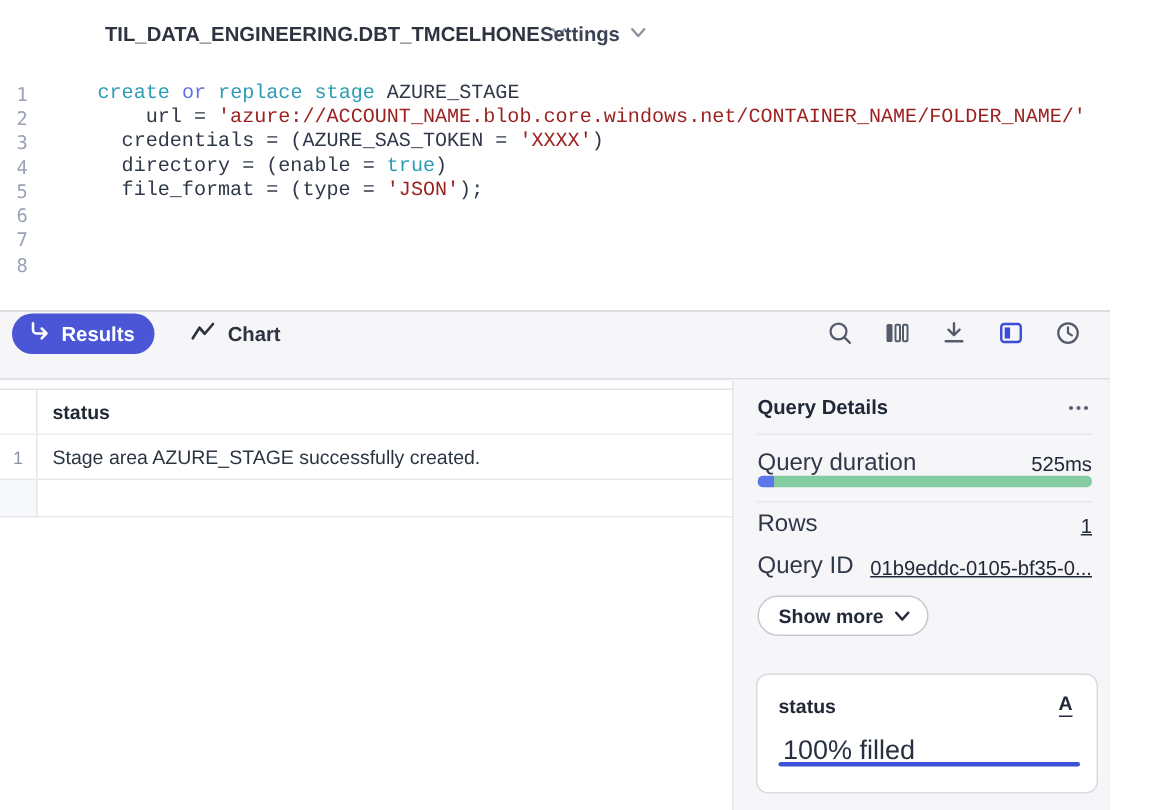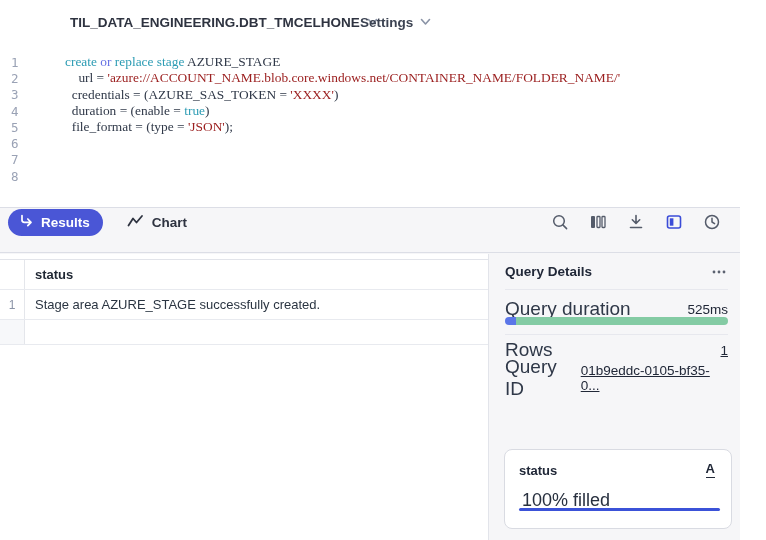--- a/index.html
+++ b/index.html
@@ -17,21 +17,21 @@
   .tb-right { position:absolute; right:18px; top:0; height:44px; display:flex; align-items:center; gap:26px; }
   .tb-codever { font-size:13px; font-weight:700; color:#2e3340; cursor:pointer; }
   .chev { width:11px; height:8px; display:inline-block; }
   .chev svg { display:block; }
 
   
   .editor { position:absolute; top:44px; left:0; right:0; height:163px; background:#fff; padding-top:10px; cursor:text; }
   .cl { display:flex; align-items:center; height:16.3px; }
   .ln { width:65px; padding-left:11px; font-family:"DejaVu Sans Mono", monospace;
         font-size:12.5px; color:#9aa2b5; flex:none; }
-  .ct { font-family:Liberation Serif, serif; font-size:13.4px; color:#2f3848;
+  .ct { font-family:Liberation Mono, monospace; font-size:13.4px; color:#2f3848;
         white-space:pre; }
   .tok-kw { color:#2d9cb4; }
   .tok-op { color:#6470e4; }
   .tok-str { color:#9c2121; }
   .tok-p { color:#2f3848; }
 
   
   .results { position:absolute; top:207px; left:0; right:0; bottom:0;
              background:#f6f6f8; border-top:1px solid #dcdee6; }
   .rbar { position:absolute; top:0; left:0; right:0; height:45px;
@@ -62,21 +62,21 @@
   .trow.head .tcell { font-weight:700; color:#1f2733; }
 
   
   .panel { position:absolute; left:490px; right:0; top:0; bottom:0; }
   .qd-header { position:absolute; top:0; left:15px; right:12px; height:36px;
                display:flex; align-items:center; justify-content:space-between;
                border-bottom:1px solid #e7e8ee; }
   .qd-title { font-size:13.5px; font-weight:700; color:#212838; }
   .qd-row { position:absolute; left:15px; right:12px; height:18px;
             display:flex; align-items:center; justify-content:space-between; }
-  .qd-label { font-size:19px; color:#2f3848; }
+  .qd-label { font-size:16px; color:#2f3848; }
   .qd-value { font-size:13.5px; color:#212838; }
   .qd-link { text-decoration:underline; cursor:pointer; }
   .qd-bar { position:absolute; left:15px; right:12px; top:63px; height:8px;
             border-radius:4px; overflow:hidden; display:flex; }
   .qd-bar span { display:block; height:100%; }
   .qd-div { position:absolute; left:15px; right:12px; height:1px; background:#e7e8ee; }
   .showmore { position:absolute; left:15px; top:143px; height:27px;
               display:flex; align-items:center; gap:7px; background:#fff;
               border:1px solid #c6c9d2; border-radius:16px; padding:0 11px 0 13px;
               font-size:13px; font-weight:600; color:#212838; font-family:inherit; cursor:pointer; }
@@ -122,21 +122,21 @@
       <div class="cl">
         <span class="ln">2</span>
         <span class="ct"><span class="tok-p">    url = </span><span class="tok-str">'azure://ACCOUNT_NAME.blob.core.windows.net/CONTAINER_NAME/FOLDER_NAME/'</span></span>
       </div>
       <div class="cl">
         <span class="ln">3</span>
         <span class="ct"><span class="tok-p">  credentials = (AZURE_SAS_TOKEN = </span><span class="tok-str">'XXXX'</span><span class="tok-p">)</span></span>
       </div>
       <div class="cl">
         <span class="ln">4</span>
-        <span class="ct"><span class="tok-p">  duration = (enable = </span><span class="tok-kw">true</span><span class="tok-p">)</span></span>
+        <span class="ct"><span class="tok-p">  directory = (enable = </span><span class="tok-kw">true</span><span class="tok-p">)</span></span>
       </div>
       <div class="cl">
         <span class="ln">5</span>
         <span class="ct"><span class="tok-p">  file_format = (type = </span><span class="tok-str">'JSON'</span><span class="tok-p">);</span></span>
       </div>
       <div class="cl">
         <span class="ln">6</span>
         <span class="ct"></span>
       </div>
       <div class="cl">
@@ -249,20 +249,28 @@
         <div class="qd-row" style="top:87px;">
           <span class="qd-label">Rows</span>
           <span class="qd-value qd-link">1</span>
         </div>
 
         <div class="qd-row" style="top:115px;justify-content:space-between;">
           <span class="qd-label">Query ID</span>
           <span class="qd-value qd-link">01b9eddc-0105-bf35-0...</span>
         </div>
 
+        <button class="showmore">
+          <span>Show more</span>
+          <span class="chev">
+            <svg width="11" height="8" viewBox="0 0 11 8">
+                <polyline points="1.5,1.5 5.5,6 9.5,1.5" fill="none" stroke="#212838" stroke-width="1.7" stroke-linecap="round" stroke-linejoin="round"></polyline>
+              </svg>
+          </span>
+        </button>
 
         <div class="card">
           <span class="card-name">status</span>
           <span class="card-type">A</span>
           <span class="card-stat">100% filled</span>
           <span class="card-line" id="cardline" style="background: rgb(59, 82, 216);"></span>
         </div>
       </div>
 
     </div>

